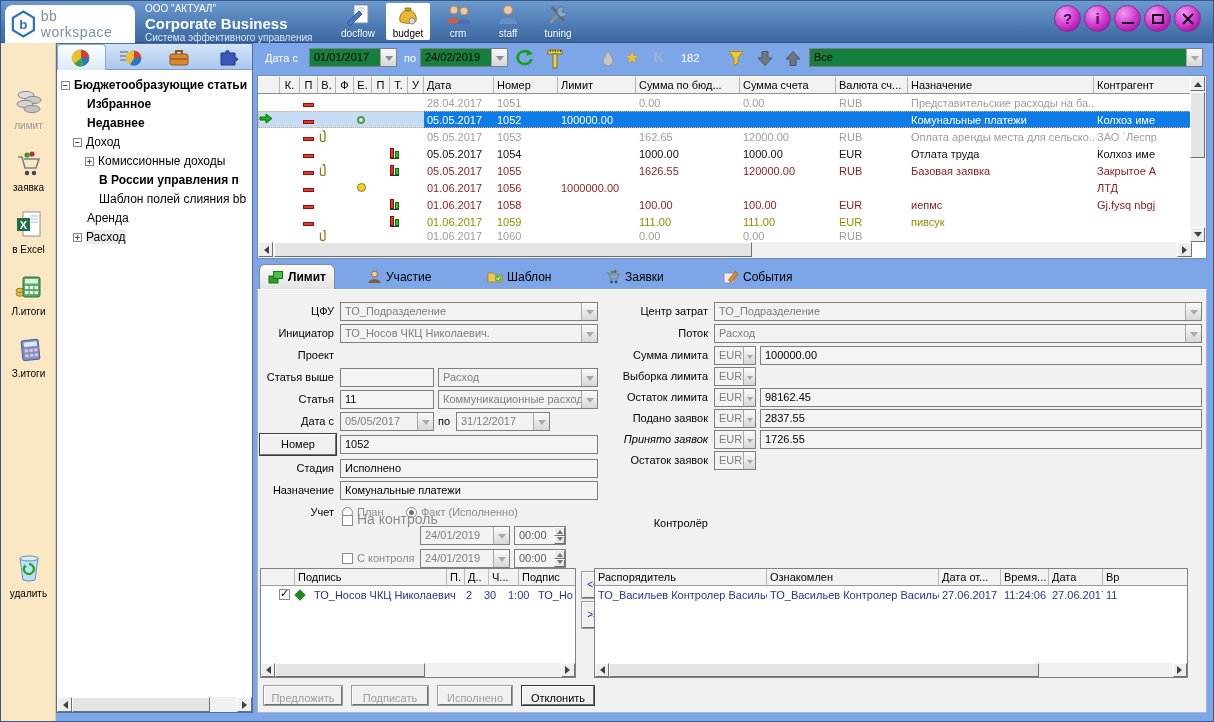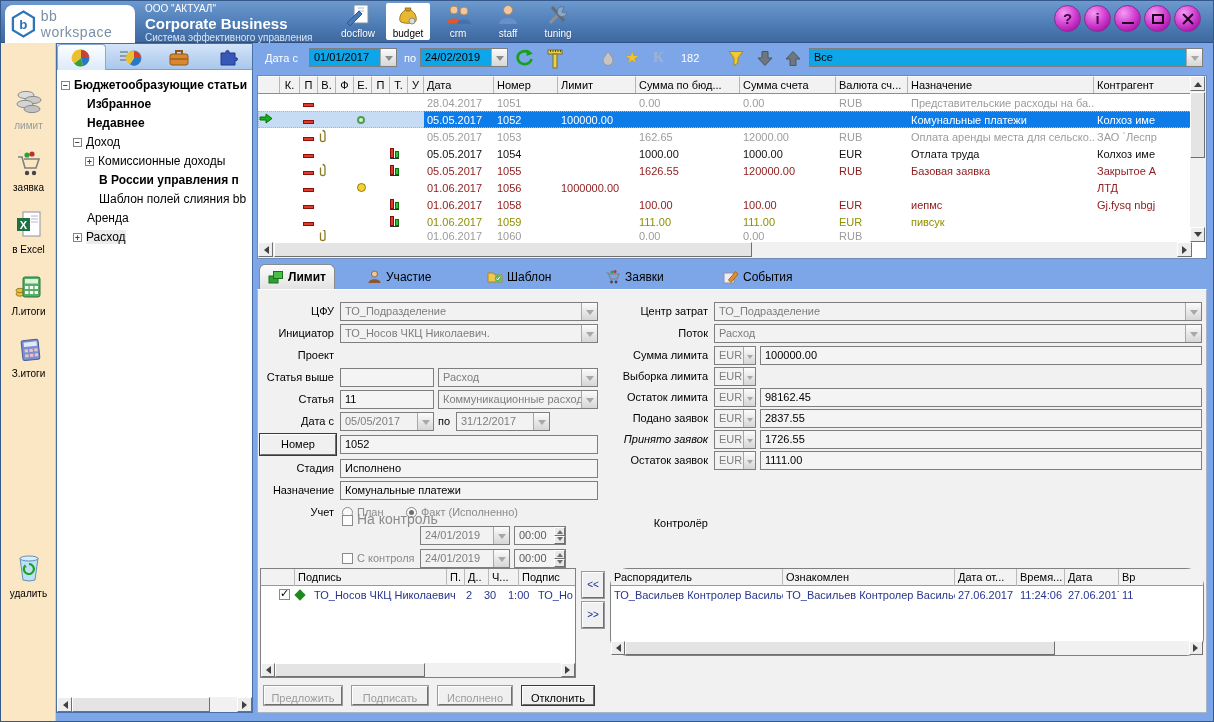--- a/index.html
+++ b/index.html
@@ -62,21 +62,21 @@
   .tri-r{width:0;height:0;border:4px solid transparent;border-left:5px solid #404040;margin-right:-3px;}
   .tri-u{width:0;height:0;border:4px solid transparent;border-bottom:5px solid #404040;margin-top:-3px;}
   .tri-d{width:0;height:0;border:4px solid transparent;border-top:5px solid #404040;margin-bottom:-3px;}
 
   
   .main{position:absolute;left:256px;top:42px;width:950px;height:670px;}
   .filterbar{position:absolute;left:0;top:0;width:950px;height:32px;background:#7CA6E8;color:#FFF;font-size:11px;}
   .fb-lbl{position:absolute;top:9px;font-size:11px;color:#FFF;}
   .combo{position:absolute;background:#F2F2F2;border:1px solid #7E7E7E;height:19px;font-size:11px;line-height:17px;
          padding:0 19px 0 4px;color:#7E7E7E;white-space:nowrap;overflow:hidden;}
-  .combo.white{background:#0ea5e9;color:#000;}
+  .combo.white{background:#15803d;color:#000;}
   .dbtn{position:absolute;right:0px;top:0px;bottom:0px;width:16px;background:linear-gradient(#FBFBFB,#D6D6D6);
         border-left:1px solid #A8A8A8;display:flex;align-items:center;justify-content:center;}
   .dbtn i{width:0;height:0;border:4px solid transparent;border-top:5px solid #8C8C8C;margin-top:5px;}
   .fb-count{position:absolute;top:9px;color:#FFF;}
   .fb-k{position:absolute;top:6px;font:bold 15px "Liberation Serif",serif;color:#9FB3CE;}
   .fb-star{position:absolute;top:5px;font-size:16px;color:#F2C230;text-shadow:0 0 1px #A87F10;}
 
   
   .grid{position:absolute;left:0;top:32px;width:950px;height:184px;background:#FFF;border:1px solid #6F8CB8;}
   :root{--gcols:22px 20px 18px 18px 18px 18px 18px 18px 16px 70px 64px 78px 104px 96px 72px 186px 96px;}
@@ -806,21 +806,20 @@
             </span>
         </div>
         <div class="fld blk" style="left:502px;top:140px;width:442px;"><span>1726.55</span></div>
 
         <span class="lbl" style="left:348px;top:161px;width:102px;">Остаток заявок</span>
         <div class="combo" style="left:456px;top:161px;width:42px;padding-right:15px;">
           <span>EUR</span><span class="dbtn" style="width:12px;">
               <i style="border-top-color:#A8A8A8;border-width:3px;border-top-width:4px;"></i>
             </span>
         </div>
-        <div class="fld blk" style="left:502px;top:161px;width:442px;"><span>1111.00</span></div>
 
         <span class="lbl" style="left:348px;top:224px;width:102px;">Контролёр</span>
 
         <div class="sigtbl" style="left:2px;top:278px;width:316px;height:110px;">
           <div class="strow sth" style="grid-template-columns:34px 152px 18px 24px 30px 54px;">
             <span></span>
             <span>Подпись</span>
             <span>П.</span>
             <span>Д..</span>
             <span>Ч...</span>
@@ -844,21 +843,21 @@
             <span class="sb-thumb" style="left:14px;top:0;width:150px;height:14px;"></span>
             <span class="sb-btn" style="right:0;top:0;width:14px;height:14px;">
                 <i class="tri-r"></i>
               </span>
           </div>
         </div>
 
         <div class="mbtn" style="left:324px;top:282px;"><span>&lt;&lt;</span></div>
         <div class="mbtn" style="left:324px;top:312px;"><span>&gt;&gt;</span></div>
 
-        <div class="sigtbl" style="left:352px;top:278px;width:594px;height:88px;border-radius:18px;">
+        <div class="sigtbl" style="left:336px;top:278px;width:594px;height:110px;">
           <div class="strow sth" style="grid-template-columns:172px 172px 62px 48px 54px 82px;">
             <span>Распорядитель</span>
             <span>Ознакомлен</span>
             <span>Дата от...</span>
             <span>Время...</span>
             <span>Дата</span>
             <span style="border-right:none;">Вр</span>
           </div>
           <div class="strow data navy" style="grid-template-columns:172px 172px 62px 48px 54px 82px;">
             <span>ТО_Васильев Контролер Васильевич</span>

